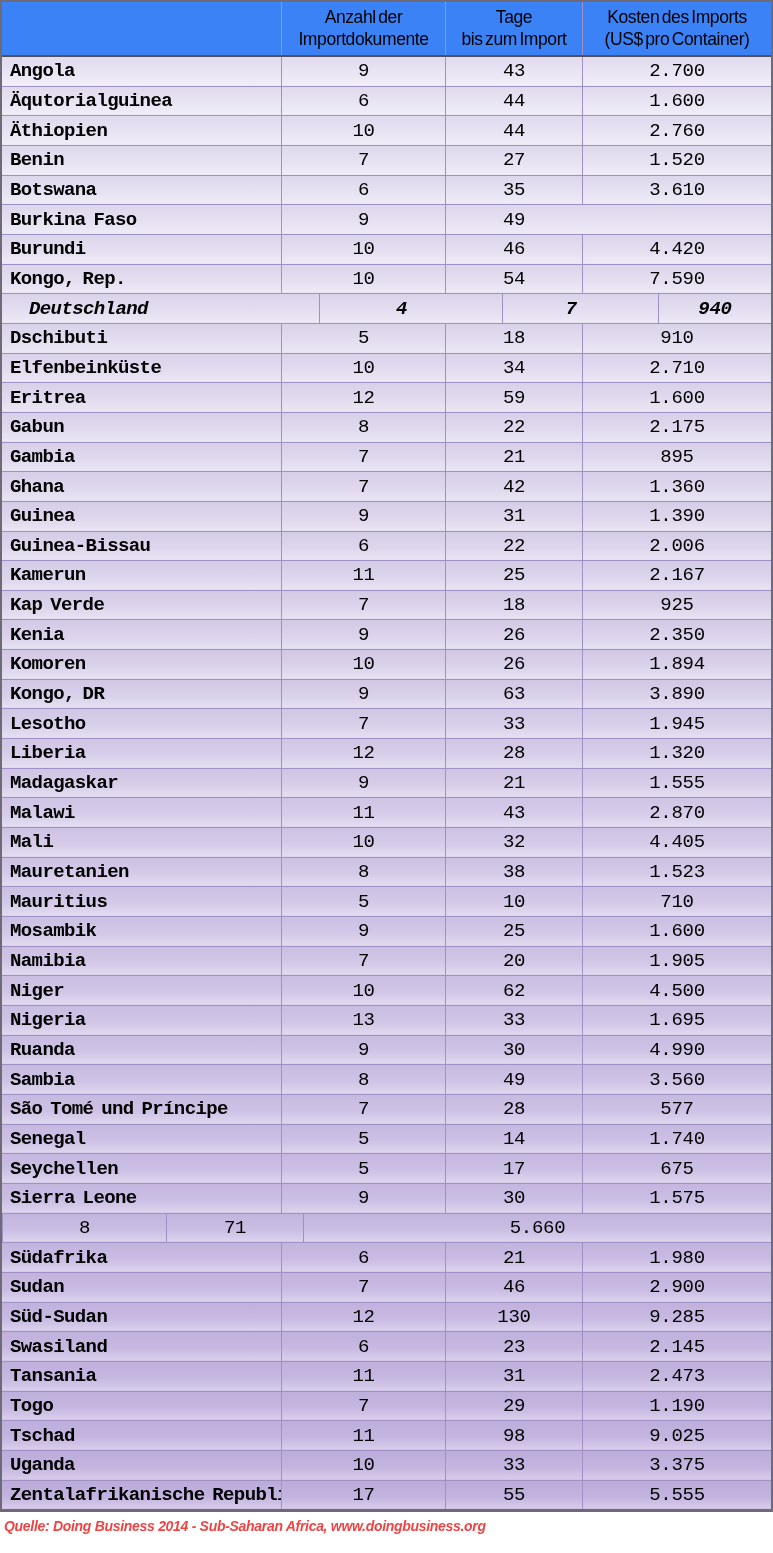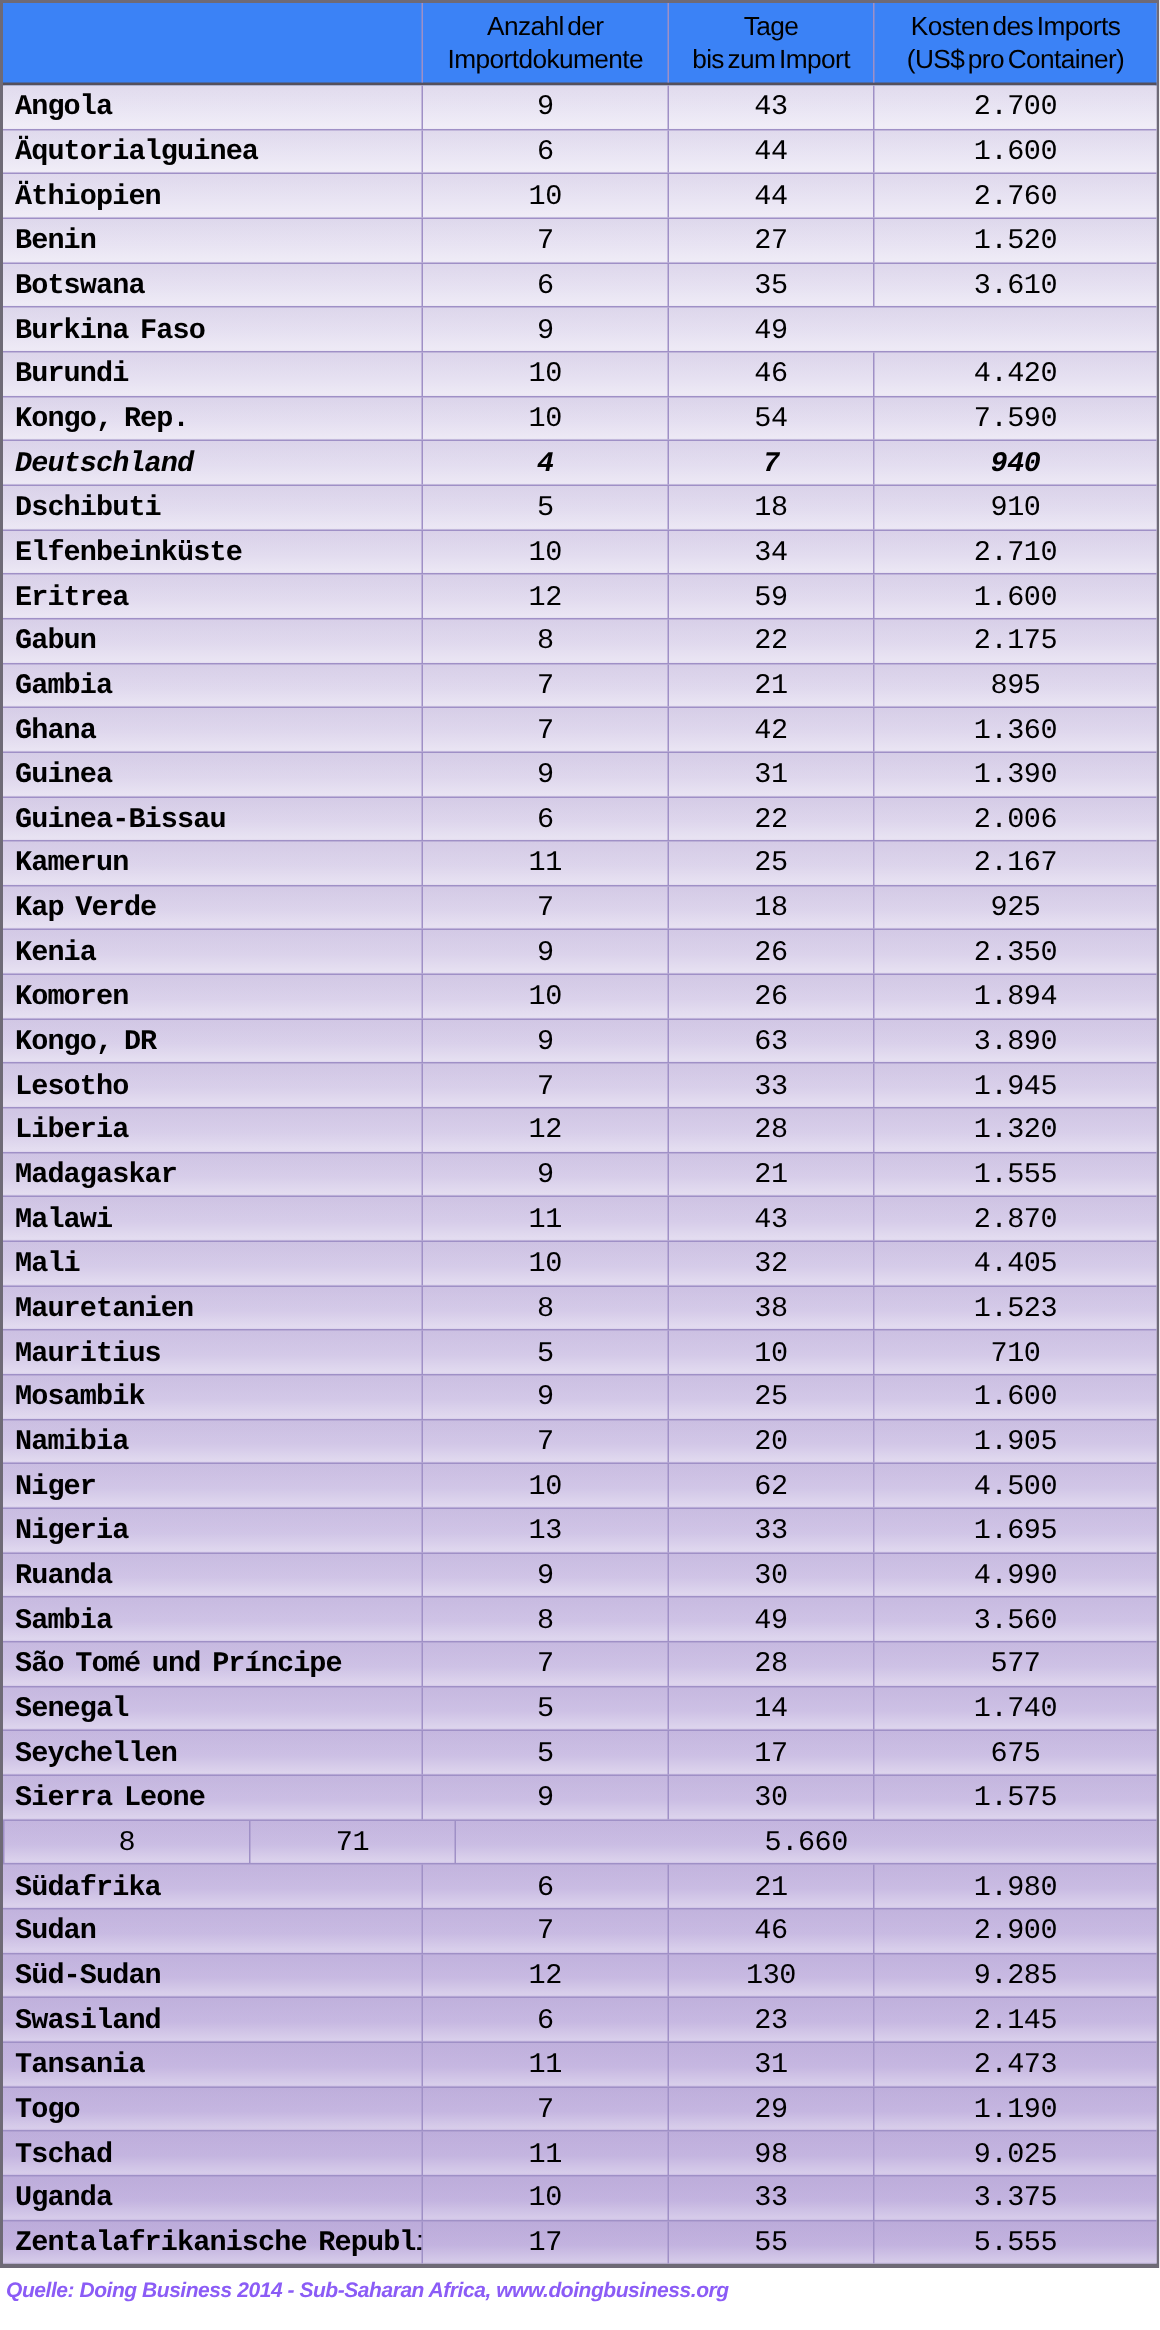--- a/index.html
+++ b/index.html
@@ -74,30 +74,31 @@
     white-space: nowrap;
   }
   .num {
     font-size: 19px;
     color: #000;
     letter-spacing: -0.3px;
   }
   .row.em .country, .row.em .num {
     font-style: italic;
     font-weight: 700;
+    margin-left: 19px;
   }
   .source-note {
     position: absolute;
     left: 4px;
     top: 1518px;
     font-size: 14px;
     font-style: italic;
     font-weight: 700;
     letter-spacing: -0.3px;
-    color: #8b5cf6;
+    color: #ef4444;
     white-space: nowrap;
   }
 </style>
 </head>
 <body>
 
 <div class="page">
 
   <div class="dtable">
 

